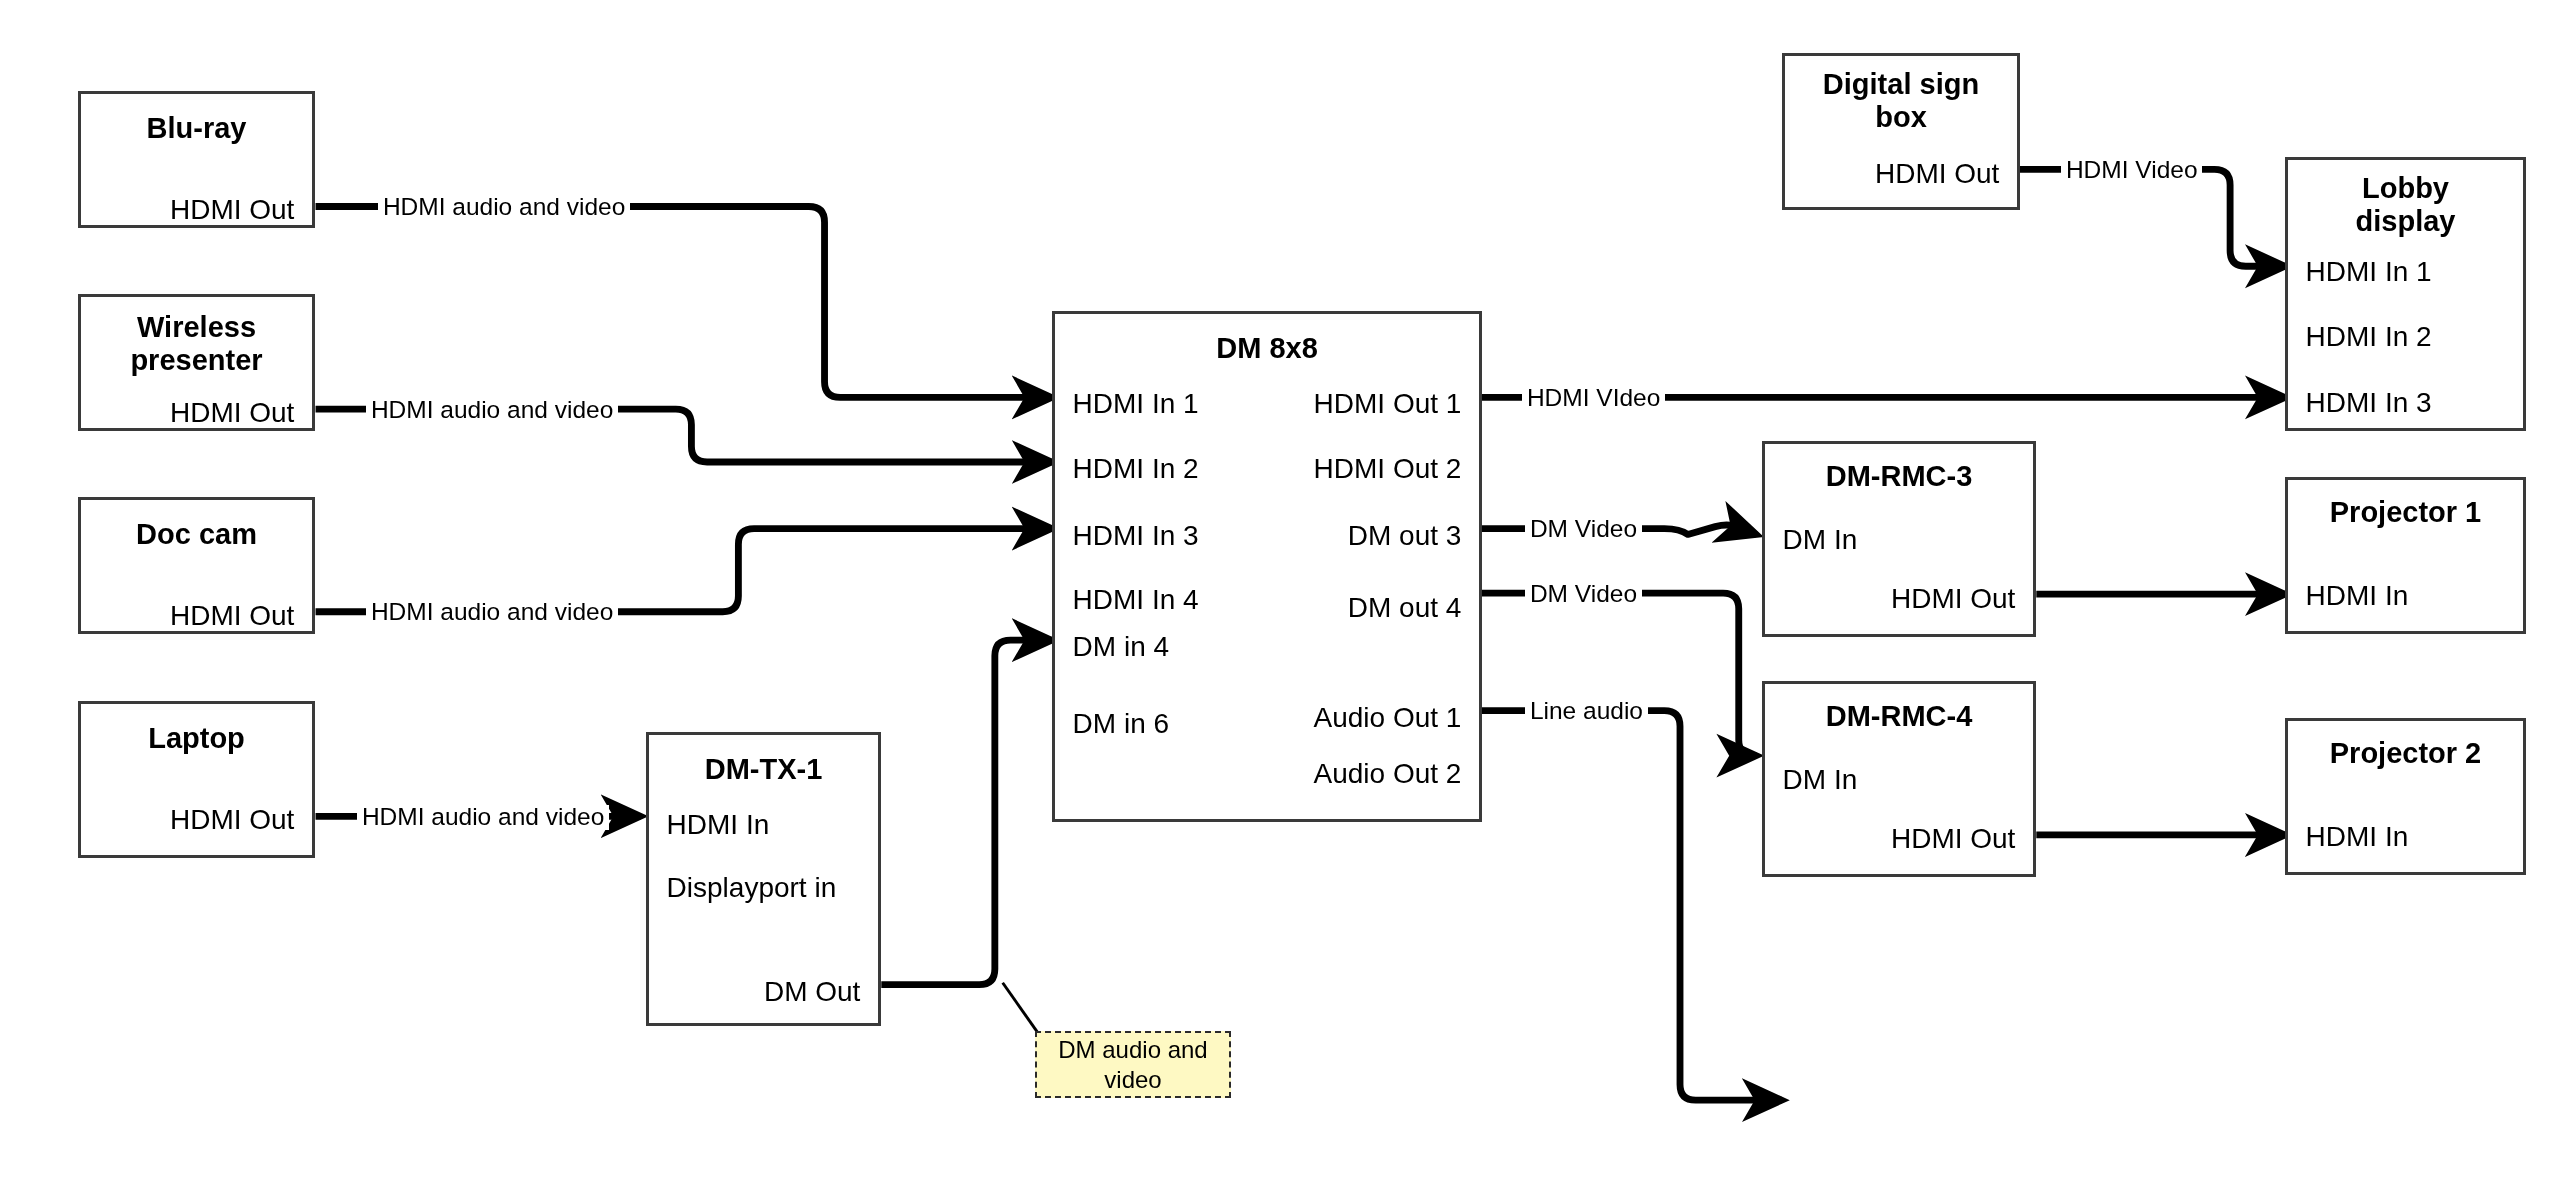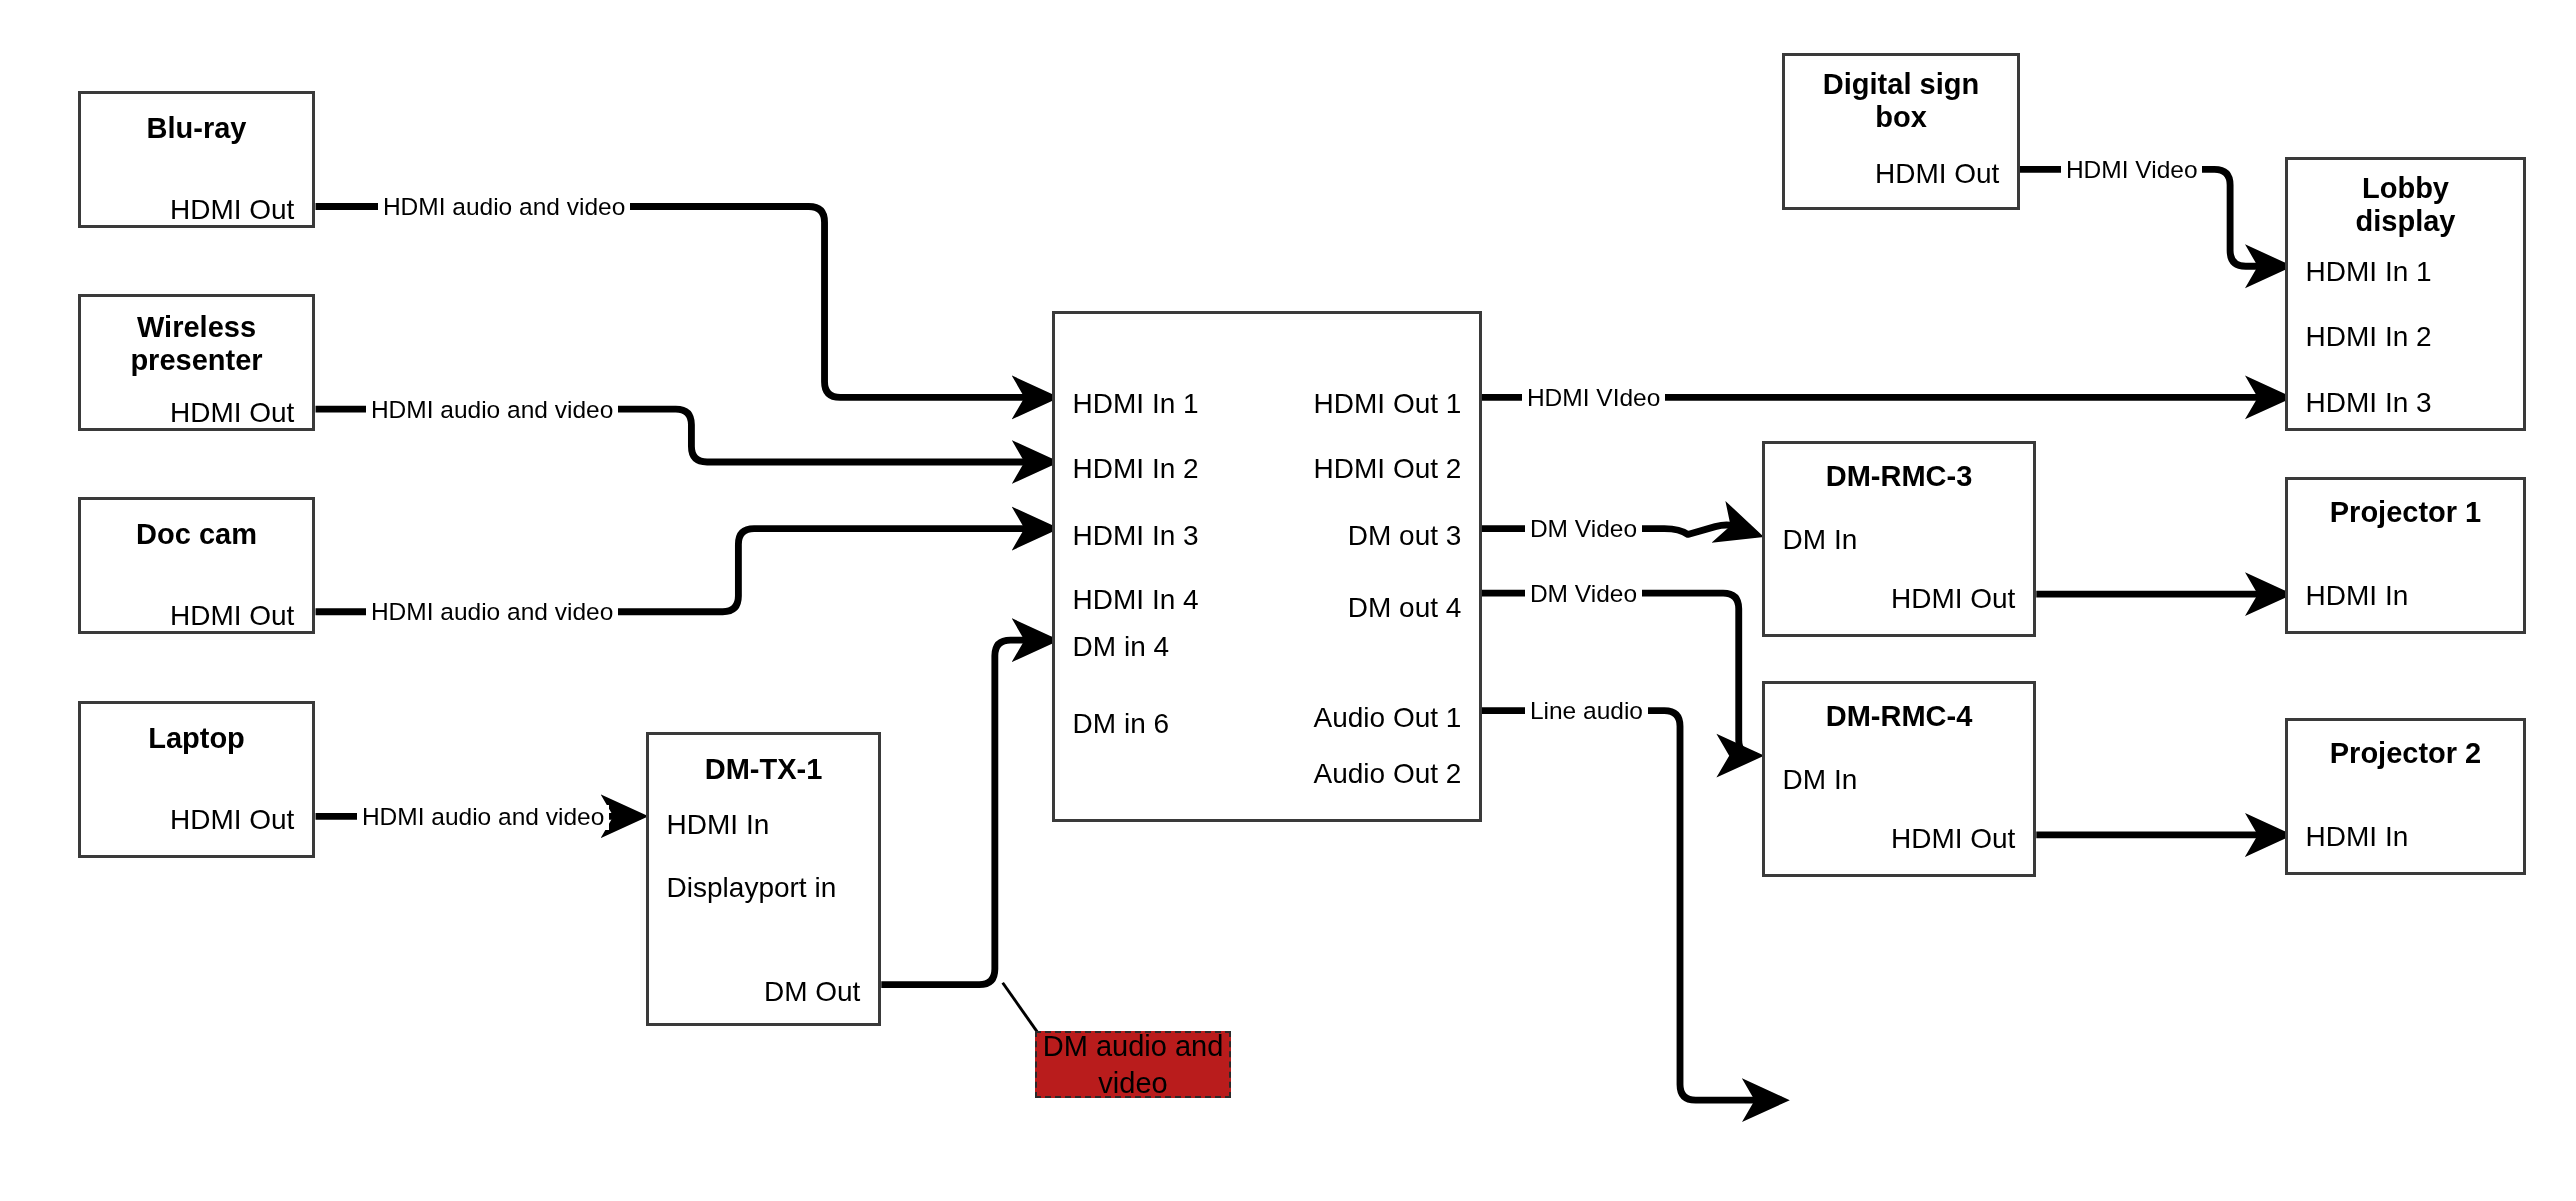--- a/index.html
+++ b/index.html
@@ -59,22 +59,22 @@
     background: #ffffff;
     line-height: 1;
     white-space: nowrap;
     padding: 0 4.9px;
     z-index: 8;
   }
   .callout {
     position: absolute;
     box-sizing: border-box;
     border: 2px dashed #2a2a2a;
-    background: #b91c1c;
-    font-size: 29px;
+    background: #fef9c3;
+    font-size: 24px;
     color: #000000;
     text-align: center;
     line-height: 1.25;
     display: flex;
     align-items: center;
     justify-content: flex-end;
     z-index: 6;
   }
 </style>
 </head>
@@ -141,20 +141,21 @@
   </div>
 
   <div class="node" style="left:646px; top:732px; width:235px; height:294px;">
     <div class="node-title" style="top:17.6px;">DM-TX-1</div>
     <div class="port left" style="top:76px;">HDMI In</div>
     <div class="port left" style="top:139px;">Displayport in</div>
     <div class="port right" style="top:243px;">DM Out</div>
   </div>
 
   <div class="node" style="left:1052px; top:311px; width:430px; height:511px;">
+    <div class="node-title" style="top:17.6px;">DM 8x8</div>
 
     <div class="port left" style="top:76px;">HDMI In 1</div>
     <div class="port left" style="top:141px;">HDMI In 2</div>
     <div class="port left" style="top:208px;">HDMI In 3</div>
     <div class="port left" style="top:272px;">HDMI In 4</div>
     <div class="port left" style="top:319px;">DM in 4</div>
     <div class="port left" style="top:396px;">DM in 6</div>
 
     <div class="port right" style="top:76px;">HDMI Out 1</div>
     <div class="port right" style="top:141px;">HDMI Out 2</div>

